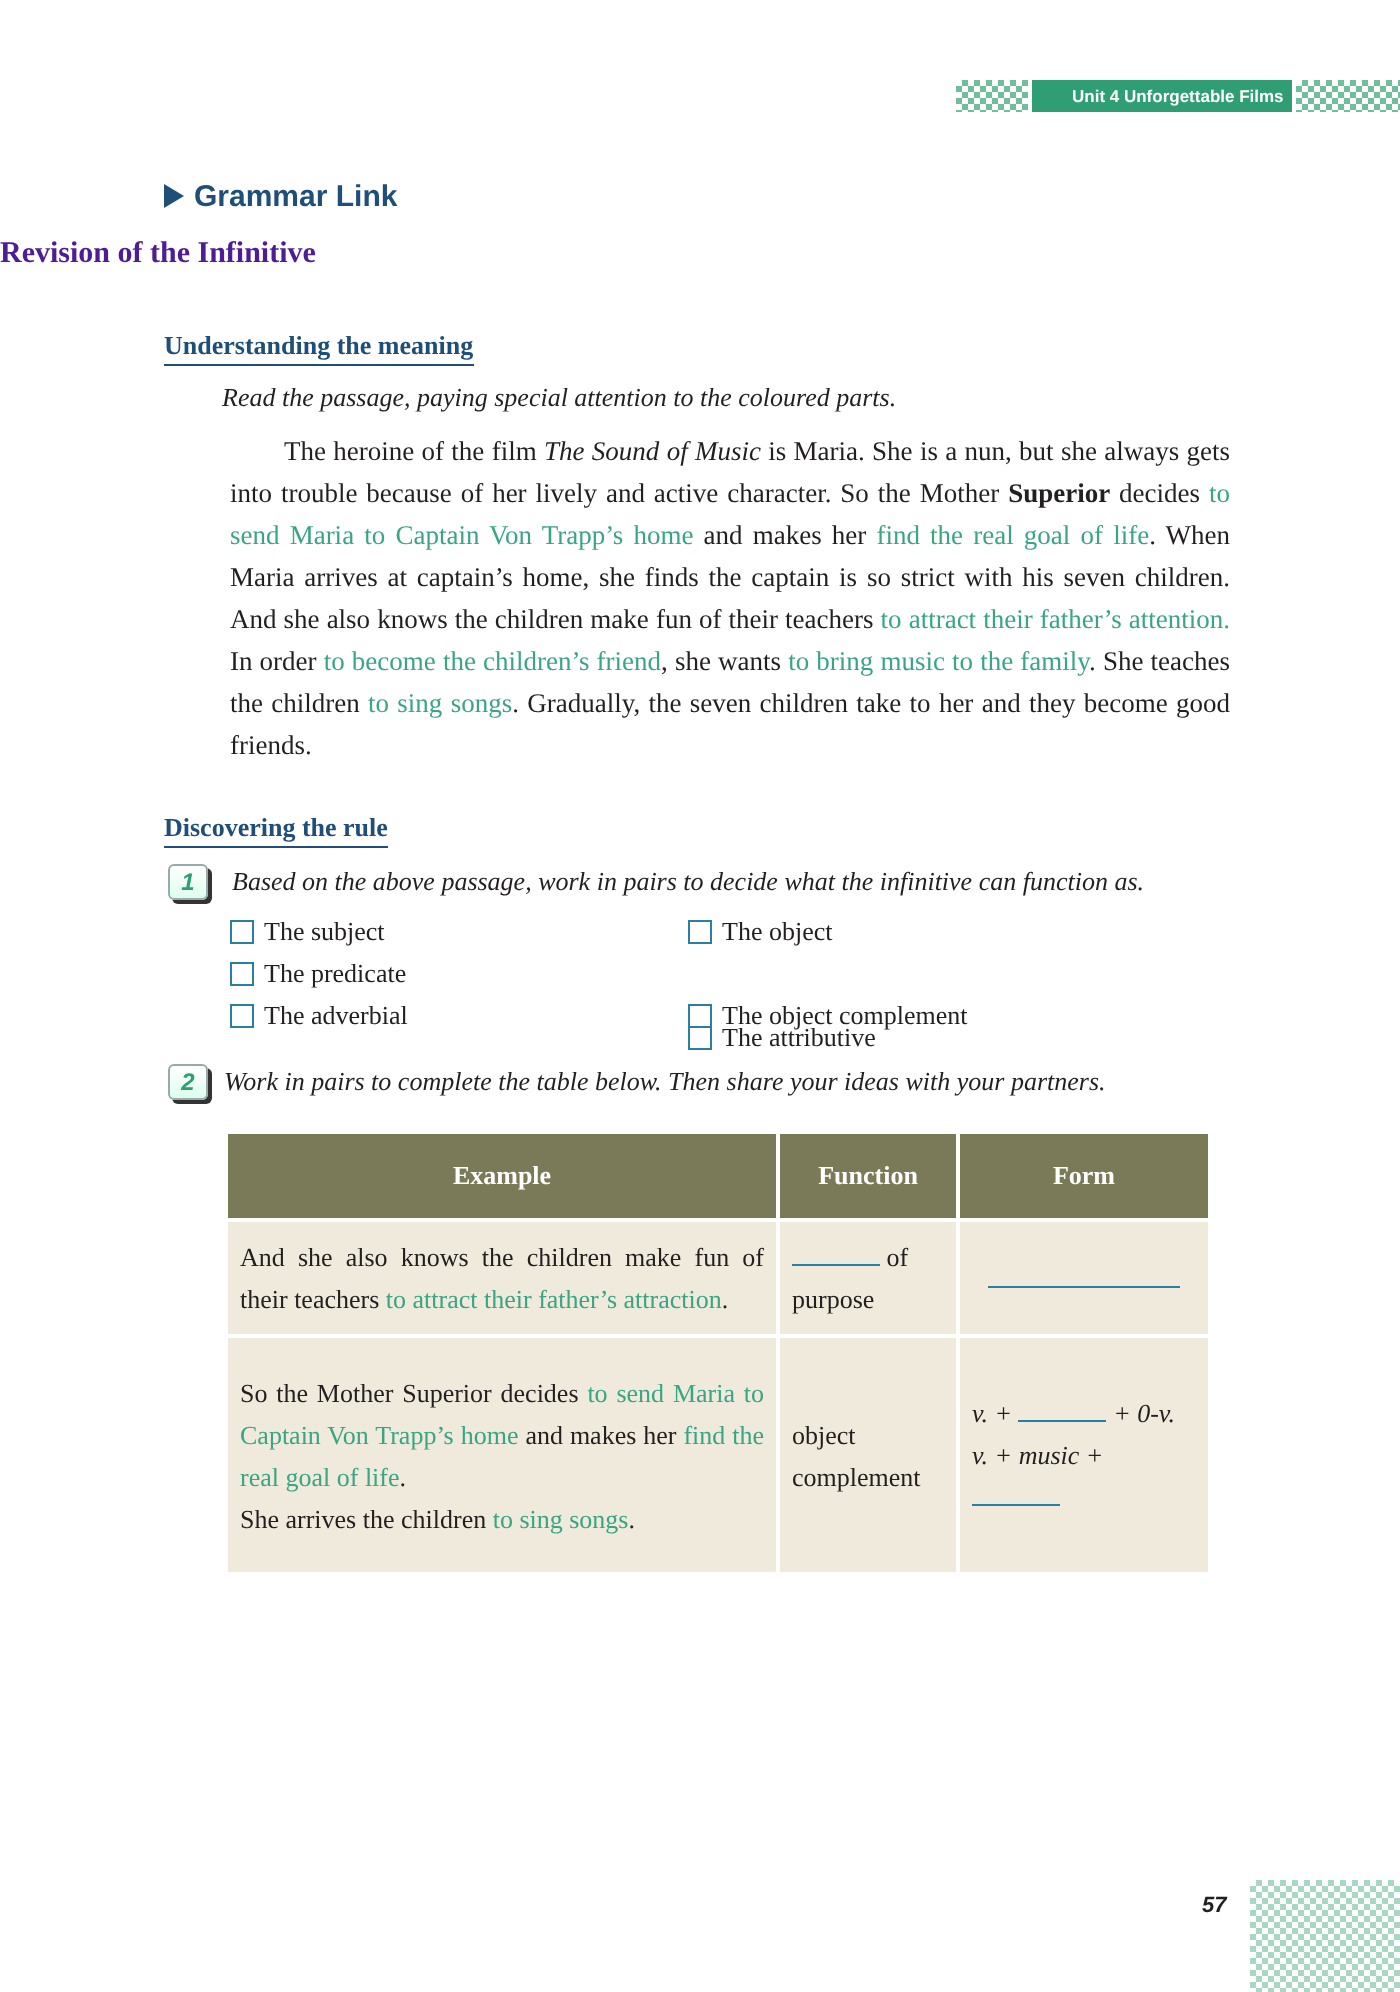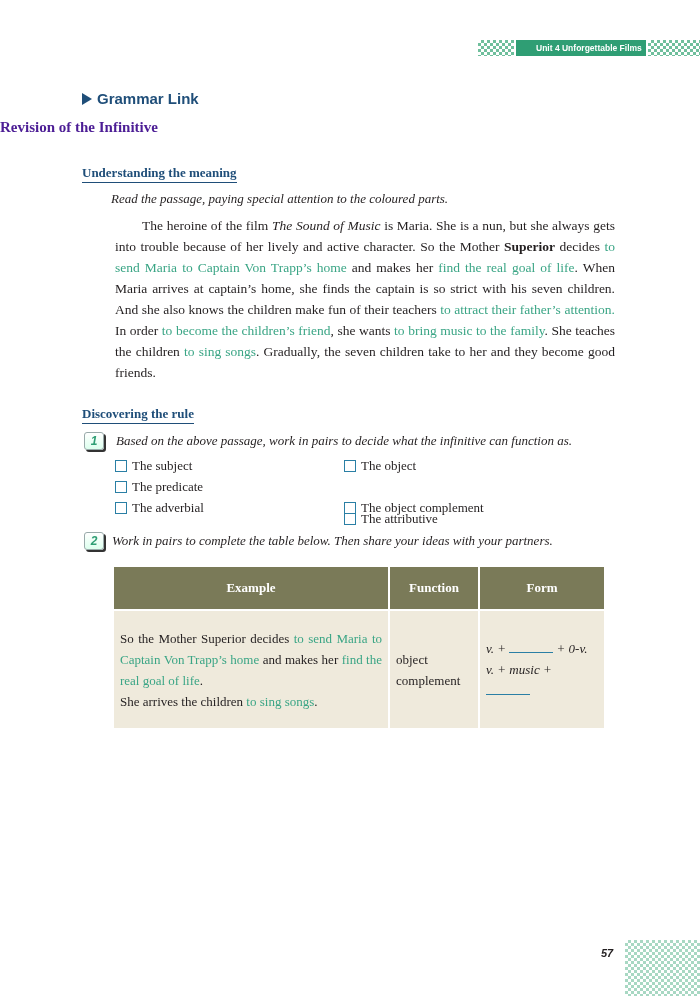--- a/index.html
+++ b/index.html
@@ -76,20 +76,25 @@
 <div class="numbox" style="top:532px;">2</div>
 <div class="instr" style="top:533px;left:112px;">Work in pairs to complete the table below. Then share your ideas with your partners.</div>
 
 <table>
   <tbody>
       <tr>
     <th style="width:272px;">Example</th>
     <th style="width:86px;">Function</th>
     <th>Form</th>
   </tr>
+  <tr style="height:58px;">
+    <td id="r1ex" style="text-align:justify;"><span>And she also knows the children make fun of their teachers </span><span class="g">to attract their father’s attraction</span><span>.</span></td>
+    <td><span class="blank" style="width:44px;"></span> <span>of</span><br><span>purpose</span></td>
+    <td style="text-align:center;"><span class="blank" style="width:96px;"></span></td>
+  </tr>
   <tr style="height:118px;">
     <td>
           <div id="r2ex" style="text-align:justify;"><span>So the Mother Superior decides </span><span class="g">to send Maria to Captain Von Trapp’s home</span><span> and makes her </span><span class="g">find the real goal of life</span><span>.</span></div>
           <div id="r2ex2"><span>She arrives the children </span><span class="g">to sing songs</span><span>.</span></div>
         </td>
     <td>object complement</td>
     <td><i>v. +</i> <span class="blank" style="width:44px;"></span> <i>+ 0-v.</i><br><i>v. + music +</i> <span class="blank" style="width:44px;"></span></td>
   </tr>
 </tbody>
   </table>

